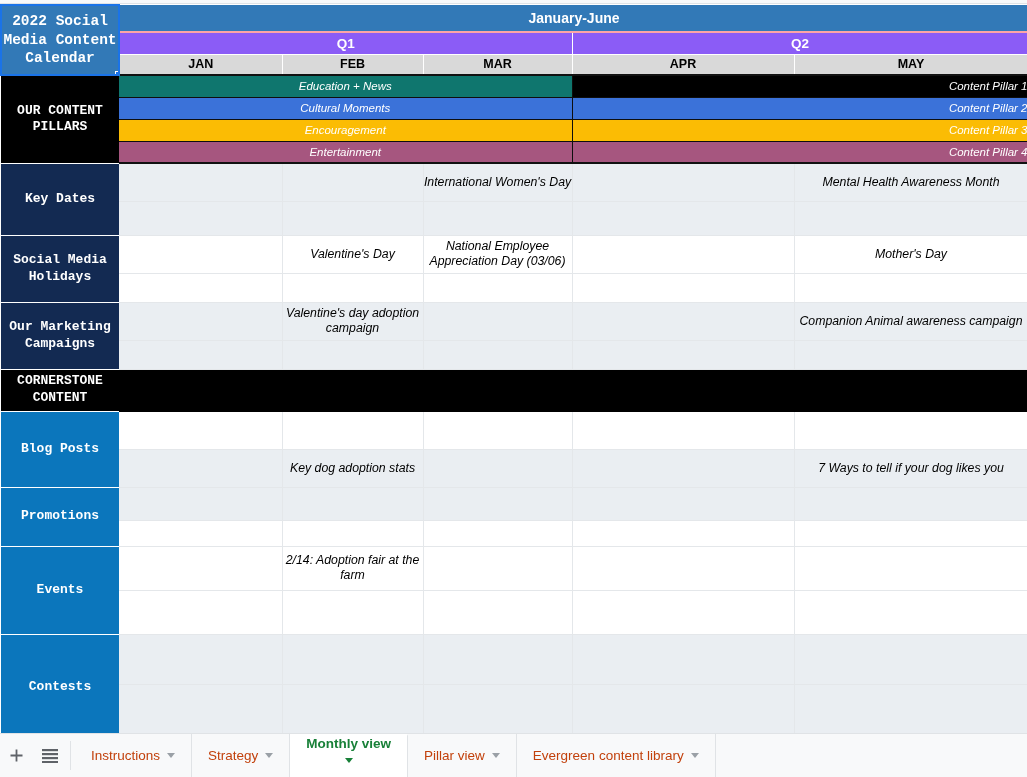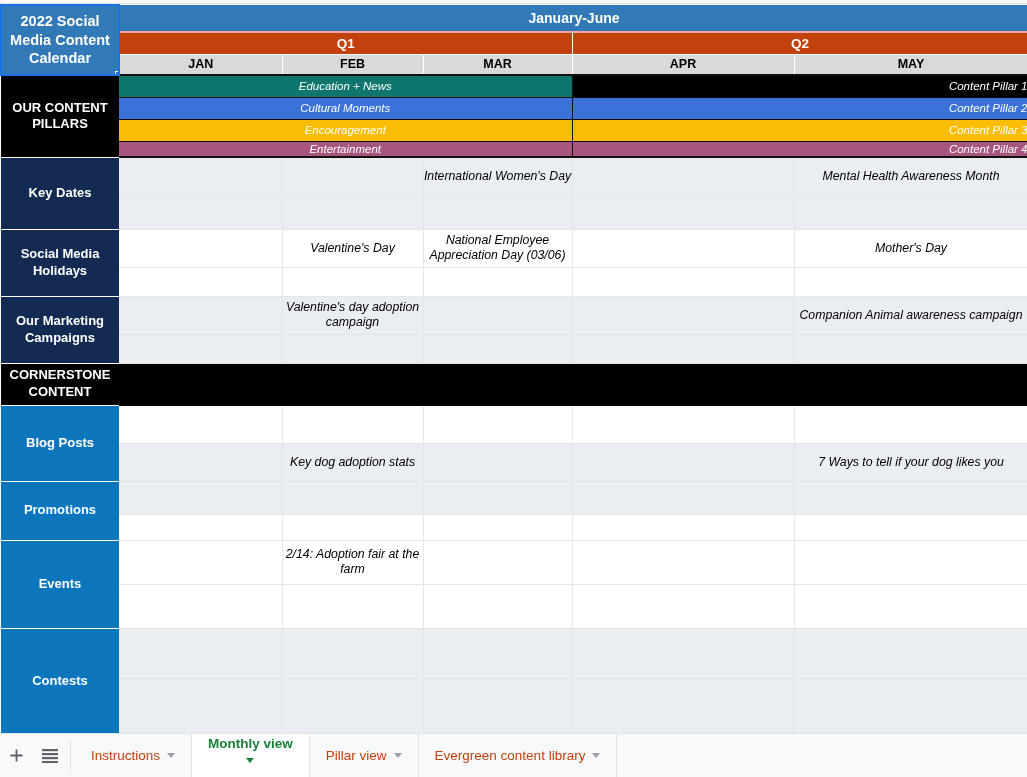--- a/index.html
+++ b/index.html
@@ -36,20 +36,21 @@
   
   .label-cell {
     width: 118px;
     text-align: center;
     font-weight: bold;
     color: #ffffff;
     font-size: 13px;
     line-height: 1.28;
     padding: 2px 5px;
     border-bottom: 1px solid #ffffff;
+    font-family: Liberation Mono, monospace;
   }
   .label-title {
     background: #3279b7;
     color: #ffffff;
     font-size: 14.5px;
     border: 2px solid #1a73e8;
     border-bottom: 2px solid #1a73e8;
     position: relative;
   }
   .fill-handle {
@@ -61,21 +62,21 @@
   .label-navy  { background: #132a52; }
   .label-blue  { background: #0b76bc; }
 
   
   .hdr-range {
     background: #3279b7; color: #ffffff;
     font-weight: bold; font-size: 14px; text-align: center;
     border-bottom: 2px solid #fca5a5;
   }
   .hdr-quarter {
-    background: #c2410c; color: #ffffff;
+    background: #8b5cf6; color: #ffffff;
     font-weight: bold; font-size: 13.5px; text-align: center;
     border-right: 1px solid #ffffff;
     border-bottom: 1px solid #ffffff;
   }
   .hdr-month {
     background: #d9d9d9; color: #000000;
     font-weight: bold; font-size: 12.5px; text-align: center;
     border-right: 1px solid #ffffff;
     border-bottom: 2px solid #111111;
   }
@@ -192,21 +193,21 @@
             <td class="pillar right" colspan="2" style="background:#000000;">Content Pillar 1</td>
           </tr>
           <tr style="height: 22px;">
             <td class="pillar" colspan="3" style="background:#3b72d9;margin-left:24px;">Cultural Moments</td>
             <td class="pillar right" colspan="2" style="background:#3b72d9;">Content Pillar 2</td>
           </tr>
           <tr style="height: 22px;">
             <td class="pillar" colspan="3" style="background:#fbbc04;">Encouragement</td>
             <td class="pillar right" colspan="2" style="background:#fbbc04;">Content Pillar 3</td>
           </tr>
-          <tr style="height: 16px;">
+          <tr style="height: 22px;">
             <td class="pillar pillar-last" colspan="3" style="background:#a6567f;">Entertainment</td>
             <td class="pillar right pillar-last" colspan="2" style="background:#a6567f;">Content Pillar 4</td>
           </tr>
           <tr style="height: 38px;">
             <td class="label-cell label-navy" rowspan="2">Key Dates</td>
             <td class="cell band"></td>
             <td class="cell band"></td>
             <td class="cell band">International Women's Day</td>
             <td class="cell band"></td>
             <td class="cell band">Mental Health Awareness Month</td>
@@ -347,20 +348,24 @@
             <rect y="12" width="16" height="2"></rect>
           </g>
         </svg>
     </div>
     <div class="tb-divider"></div>
     <div id="tabs-container" style="display:flex;flex:1">
         <div class="tab">
           <span>Instructions</span>
           <span class="caret"></span>
         </div>
+        <div class="tab">
+          <span>Strategy</span>
+          <span class="caret"></span>
+        </div>
         <div class="tab active">
           <span>Monthly view</span>
           <span class="caret"></span>
         </div>
         <div class="tab">
           <span>Pillar view</span>
           <span class="caret"></span>
         </div>
         <div class="tab">
           <span>Evergreen content library</span>

